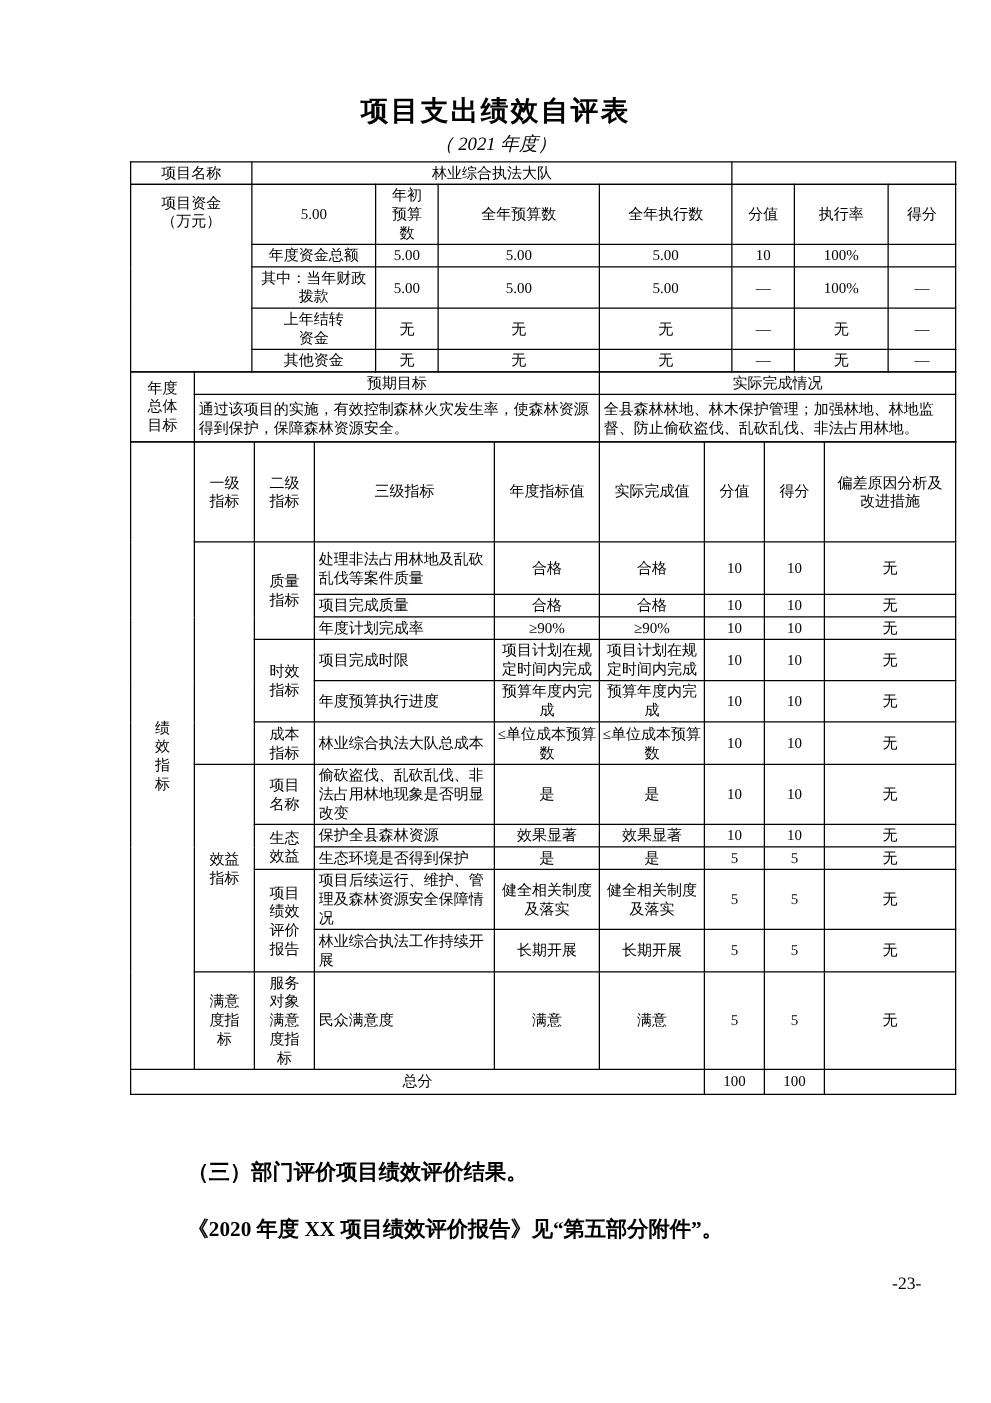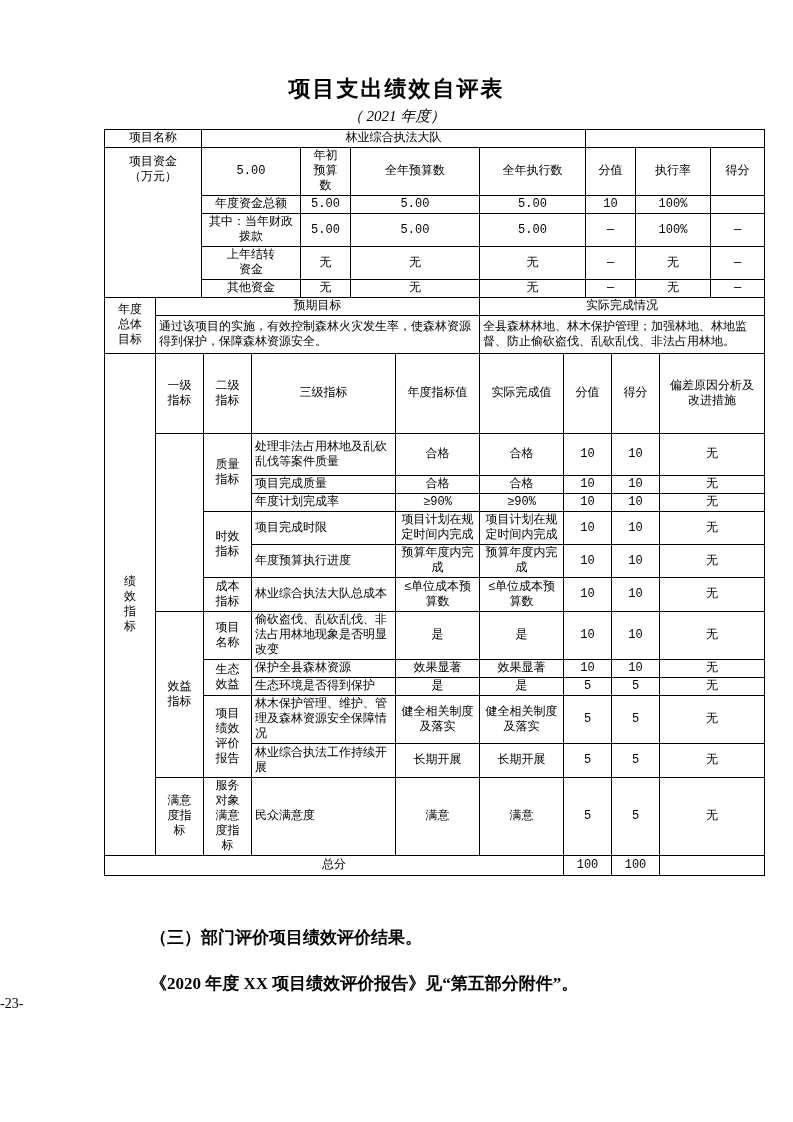--- a/index.html
+++ b/index.html
@@ -19,21 +19,21 @@
     letter-spacing: 2px;
     line-height: 26px;
   }
   .doc-subtitle {
     text-align: center;
     font-size: 15px;
     margin-top: 5px;
     line-height: 18px;
     font-style: italic;
   }
-  .tbl-wrap { margin: 4px 0 4px 104px; width: 660px; font-family: Liberation Mono, monospace; }
+  .tbl-wrap { margin: 4px 0 4px 104px; width: 660px; }
   table {
     border-collapse: collapse;
     table-layout: fixed;
     width: 660px;
   }
   table + table { margin-top: -1px; }
   td {
     border: 1px solid #000;
     font-size: 12px;
     line-height: 1.25;
@@ -52,22 +52,23 @@
     font-family: "Liberation Sans", sans-serif;
     font-size: 17px; font-weight: bold;
     line-height: 24px;
   }
   .footer-body {
     margin: 22px 0 0 150px;
     font-size: 17px; font-weight: bold;
     line-height: 24px;
   }
   .page-number {
-    text-align: left;
-    padding-right: 40px;
+    margin-top: 24px;
+    text-align: right;
+    padding-right: 56px;
     font-size: 14px;
   }
 </style>
 </head>
 <body>
 
 <div class="page">
 
   <div class="doc-title">项目支出绩效自评表</div>
   <div class="doc-subtitle">（ 2021 年度）</div>
@@ -278,21 +279,21 @@
       <tr style="height:15px">
         <td class="left">生态环境是否得到保护</td>
         <td>是</td>
         <td>是</td>
         <td>5</td>
         <td>5</td>
         <td>无</td>
       </tr>
       <tr style="height:48px">
         <td class="np" rowspan="2">项目绩效评价报告</td>
-        <td class="left">林木保护管理、维护、管理及森林资源安全保障情况</td>
+        <td class="left">项目后续运行、维护、管理及森林资源安全保障情况</td>
         <td>健全相关制度及落实</td>
         <td>健全相关制度及落实</td>
         <td>5</td>
         <td>5</td>
         <td>无</td>
       </tr>
       <tr style="height:34px">
         <td class="left">林业综合执法工作持续开展</td>
         <td>长期开展</td>
         <td>长期开展</td>

